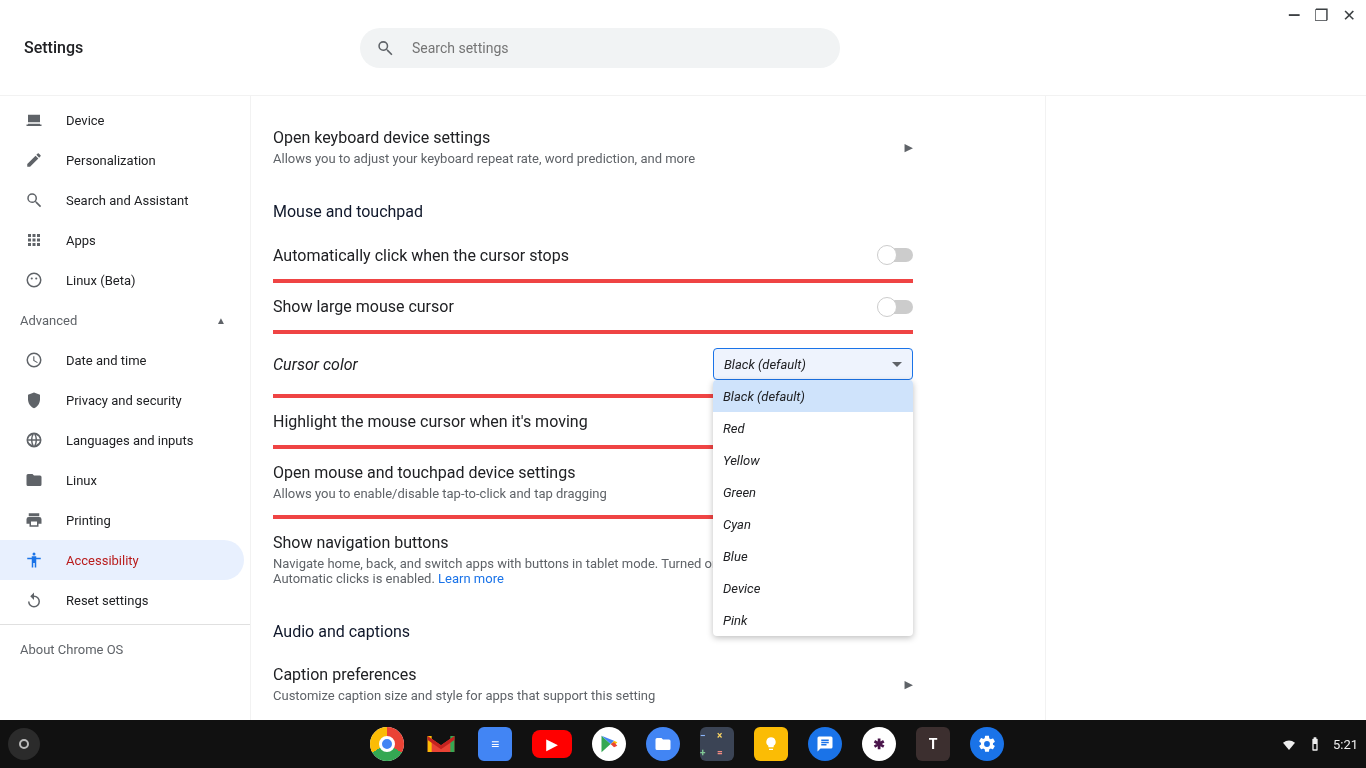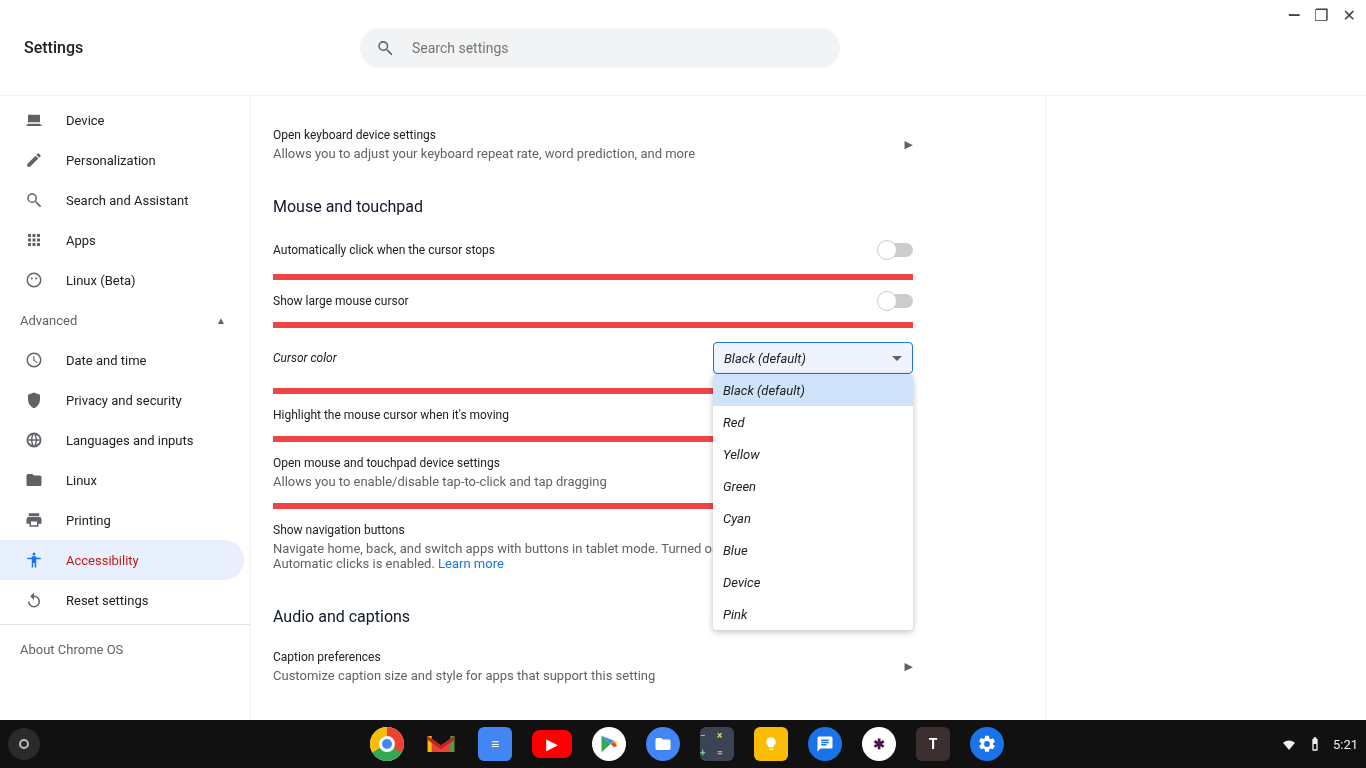--- a/index.html
+++ b/index.html
@@ -23,24 +23,24 @@
   .side-item .ico { width: 20px; height: 20px; display:flex; align-items:center; justify-content:center; color:#5f6368; }
   .side-item.selected .ico { color:#1a73e8; }
   .side-item .ico svg { width:18px; height:18px; fill: currentColor; }
   .side-section { font-size: 13px; color: #5f6368; display:flex; align-items:center; height:40px; padding-left:20px; padding-right:24px; cursor:pointer; justify-content:space-between; }
   .side-divider { height:1px; background:#e0e0e0; margin:4px 0; }
   .about { font-size:13px; color:#5f6368; padding-left:20px; height:40px; display:flex; align-items:center; }
 
   .content { flex:1; position:relative; border-left:1px solid rgba(0,0,0,0.05); border-right:1px solid rgba(0,0,0,0.05); overflow:hidden; }
   .content-inner { width: 640px; margin-left: 22px; padding-top: 2px; }
   .section-title { font-size:16px; color:#0f172a; margin: 22px 0 10px 0; }
-  .row { border-top:6px solid #ef4444; padding: 14px 0; display:flex; align-items:center; position:relative; min-height: 48px; }
+  .row { border-top:4px solid #ef4444; padding: 14px 0; display:flex; align-items:center; position:relative; min-height: 48px; }
   .row.first { border-top:none; }
   .row .texts { flex:1; padding-right: 40px; }
-  .row .label { font-size:12px; color:#202124; }
+  .row .label { font-size:16px; color:#202124; }
   .row .sub { font-size:13px; color:#5f6368; margin-top:4px; }
   .row .sub a { color:#1a73e8; text-decoration:none; }
   .chev { color:#5f6368; font-size:11px; }
 
   .toggle { width:34px; height:14px; background:#ccc; border-radius:7px; position:relative; }
   .toggle::after { content:""; position:absolute; width:18px; height:18px; background:#fff; border:1px solid #ccc; border-radius:50%; left:-2px; top:-3px; }
 
   .select-box { width:200px; height:32px; border:1px solid #1a73e8; border-radius:4px; background:#eef3fd; display:flex; align-items:center; padding:0 10px; font-size:13px; color:#202124; justify-content:space-between; cursor:pointer; }
   .select-box .caret { width:0; height:0; border-left:5px solid transparent; border-right:5px solid transparent; border-top:5px solid #5f6368; }
 

